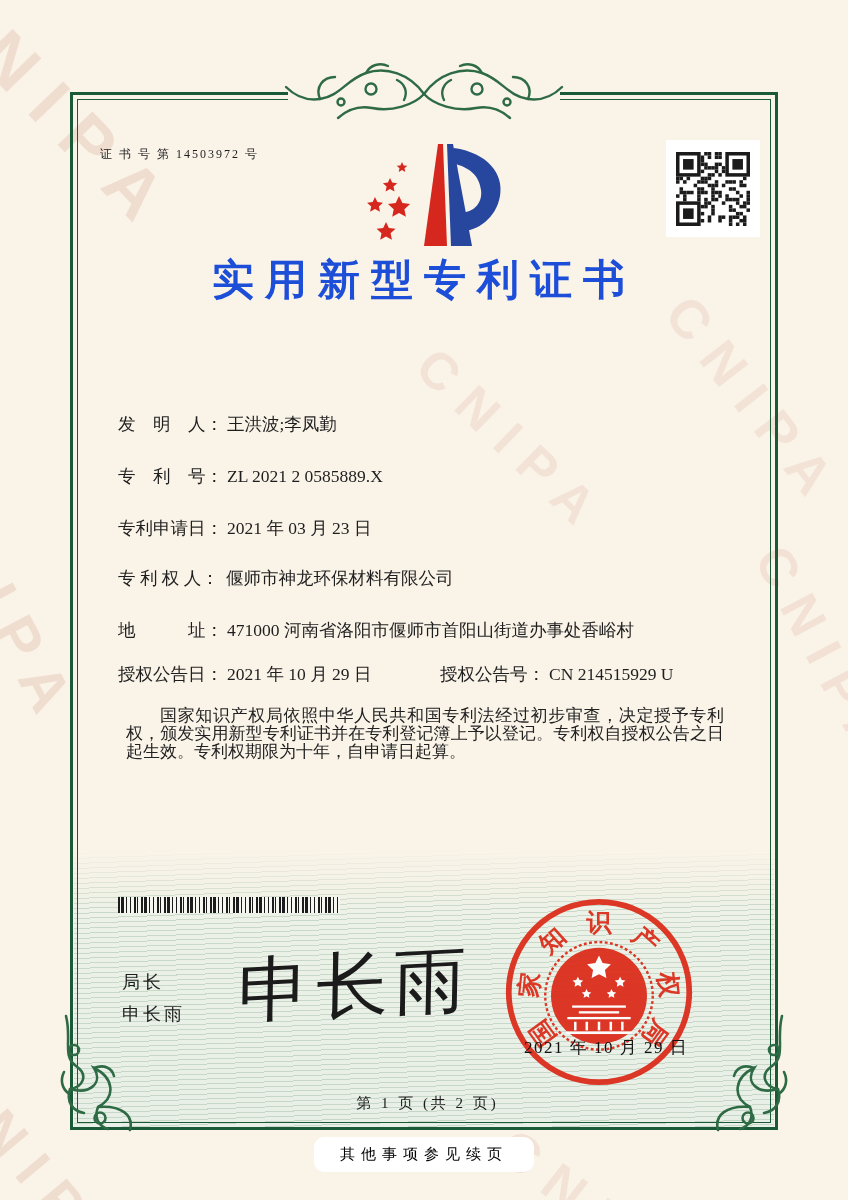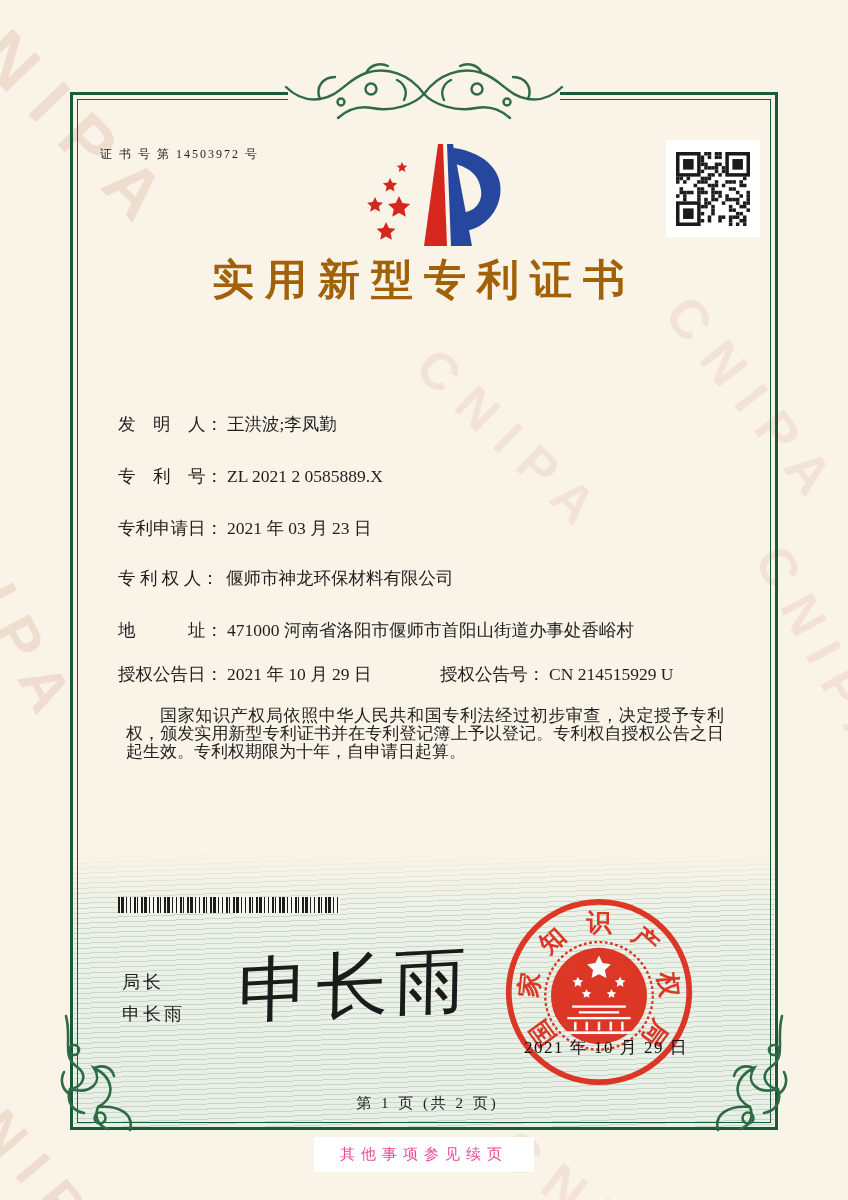--- a/index.html
+++ b/index.html
@@ -60,21 +60,21 @@
     font-size:12px;letter-spacing:2px;z-index:4;
   }
   .logo{position:absolute;left:350px;top:140px;z-index:4;}
   .qr-patch{
     position:absolute;left:666px;top:140px;width:94px;height:97px;
     background:#fff;z-index:4;display:flex;align-items:center;justify-content:center;
   }
   .title{
     position:absolute;left:0;right:0;top:252px;margin:0;
     text-align:center;font-size:42px;font-weight:700;
-    letter-spacing:11px;color:#a16207;z-index:4;
+    letter-spacing:11px;color:#1d4ed8;z-index:4;
   }
   
   .field-row{position:absolute;left:118px;z-index:4;font-size:17.5px;white-space:nowrap;}
   .f-label{display:inline-block;min-width:104px;}
   .f-value{margin-left:4px;}
   .row0{top:360px;}
   .row1{top:412px;}
   .row2{top:464px;font-family:Liberation Serif, serif;}
   .row3{top:516px;}
   .row4{top:566px;}
@@ -115,21 +115,21 @@
     position:absolute;left:524px;top:1036px;z-index:6;
     font-size:17px;letter-spacing:1.5px;color:#101010;white-space:nowrap;
   }
   .page-number{
     position:absolute;left:7px;right:0;top:1094px;text-align:center;
     font-size:15px;letter-spacing:3px;z-index:4;color:#1c1c1c;
   }
   .footer-note{
     position:absolute;left:50%;top:1137px;transform:translateX(-50%);
     background:#ffffff;padding:8px 26px;z-index:4;
-    font-size:15px;letter-spacing:6px;color:#ec4899;white-space:nowrap;
+    font-size:15px;letter-spacing:6px;color:#000000;white-space:nowrap;border-radius:10px;
   }
   .ornament-top{position:absolute;left:274px;top:58px;z-index:4;}
   .corner-fl{position:absolute;z-index:4;}
   .corner-left{left:56px;top:1014px;}
   .corner-right{left:682px;top:1014px;transform:scaleX(-1);}
 </style>
 </head>
 <body>
 
 <div class="page">

